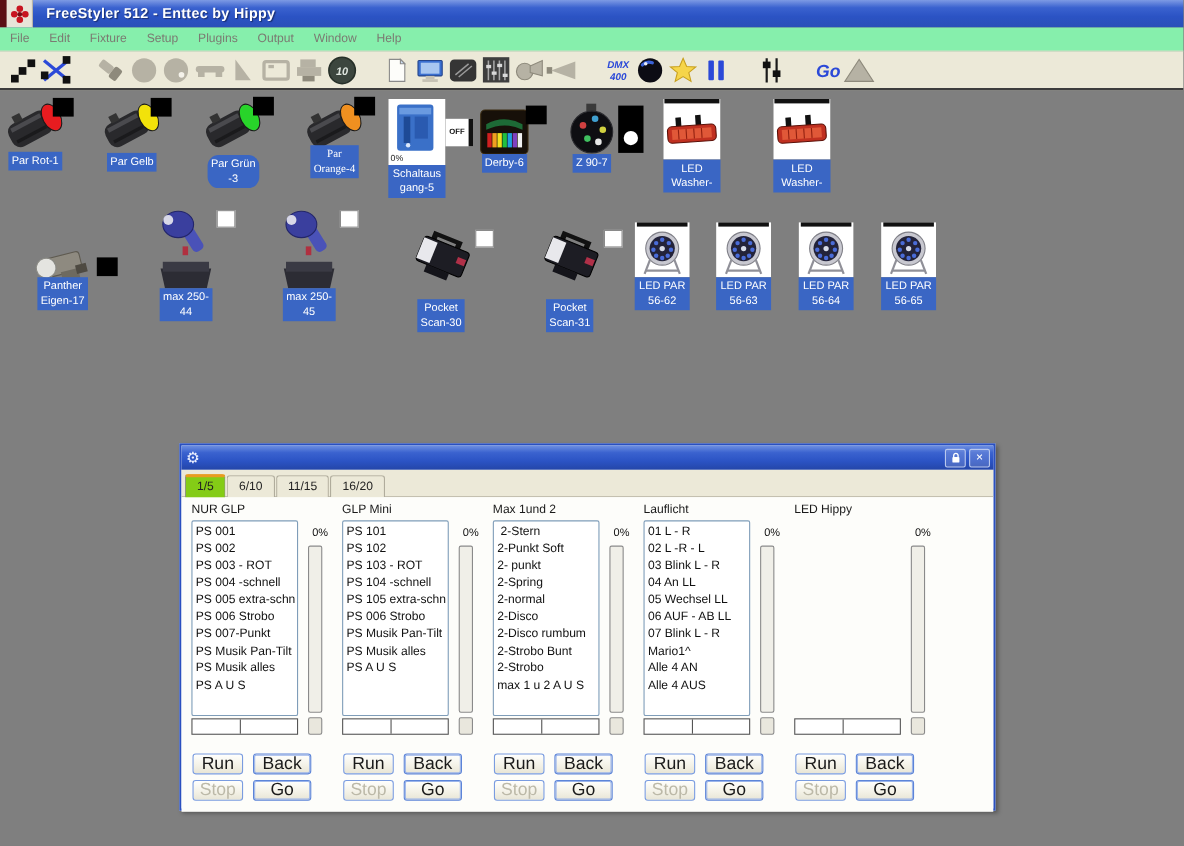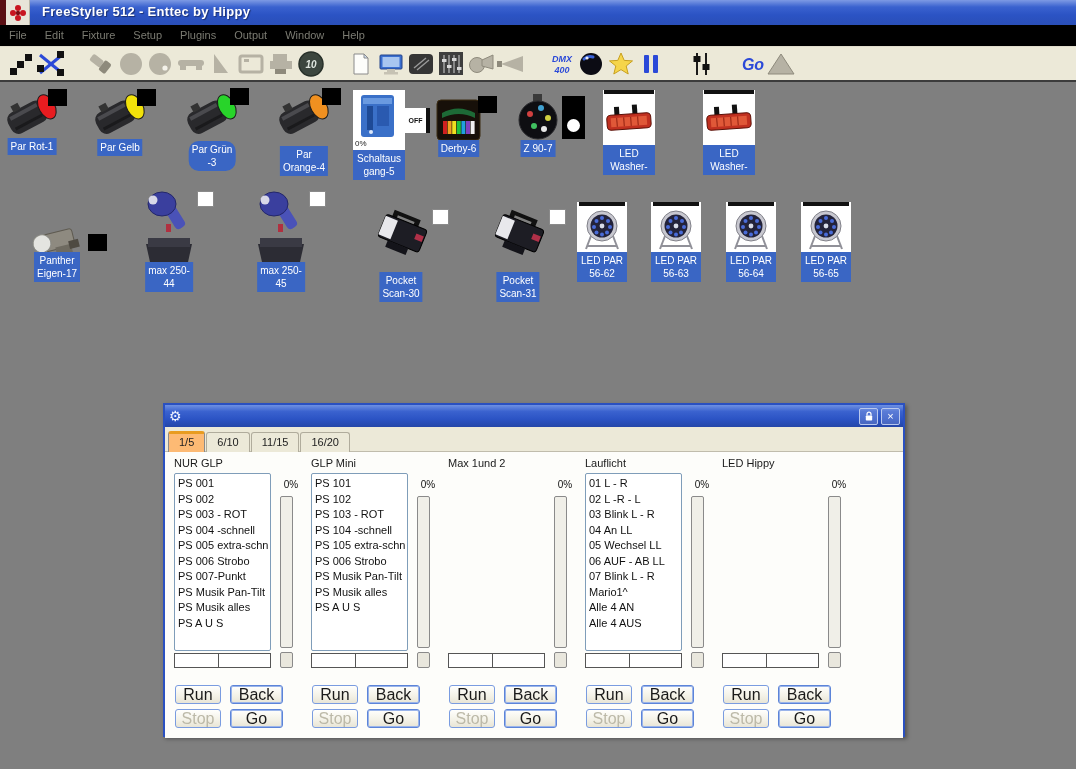--- a/index.html
+++ b/index.html
@@ -7,21 +7,21 @@
        background:#7f7f7f;font-family:"Liberation Sans",sans-serif;}
 
   
   .titlebar{position:absolute;left:0;top:0;width:100%;height:25px;
     background:linear-gradient(180deg,#7d9ae4 0%,#3a62cf 28%,#2b53c4 60%,#2a4fb8 100%);}
   .logo-tile{position:absolute;left:0;top:0;width:30px;height:25px;background:#e8e4d8;
     border-right:1px solid #b8b4a8;display:flex;align-items:center;justify-content:center;
     border-left:6px solid #5a0f14;box-sizing:border-box;}
   .win-title{position:absolute;left:42px;top:4px;color:#fff;font-weight:bold;font-size:13px;
     text-shadow:1px 1px 1px #1a2f70;letter-spacing:.3px;}
-  .menubar{position:absolute;left:0;top:25px;width:100%;height:21px;background:#000000;
+  .menubar{position:absolute;left:0;top:25px;width:100%;height:21px;background:#86efac;
     border-bottom:1px solid #e0dccc;}
   .menu-item{display:inline-block;padding:3px 9px 0 9px;font-size:11px;color:#7b7b72;cursor:default;}
   .toolbar{position:absolute;left:0;top:47px;width:100%;height:35px;background:#ece9d8;
     border-bottom:2px solid #3c3c3c;display:flex;align-items:center;padding-left:6px;box-sizing:border-box;}
   .tbicon{width:30px;height:28px;display:inline-flex;align-items:center;justify-content:center;}
   .tbicon.grp{margin-left:20px;}
 
   
   .desktop{position:absolute;inset:0;}
   .fixture{position:absolute;}
@@ -46,21 +46,21 @@
   .cw-title{height:22px;background:linear-gradient(180deg,#6e90e2 0%,#3a62cf 30%,#2b53c4 65%,#2446a8 100%);
     position:relative;display:flex;align-items:center;}
   .cw-gear{color:#eef2ff;font-size:14px;margin-left:4px;line-height:14px;}
   .cw-btns{position:absolute;right:3px;top:3px;display:flex;gap:3px;}
   .cw-btn{width:17px;height:15px;border:1px solid #b9c8ee;border-radius:2px;background:rgba(255,255,255,.16);
     display:flex;align-items:center;justify-content:center;color:#fff;font-size:11px;line-height:11px;cursor:default;}
   .cw-tabs{height:24px;background:#ece9d8;border-bottom:1px solid #c0bcac;display:flex;
     align-items:flex-end;padding-left:3px;}
   .tab{font-size:11px;color:#222;padding:3px 10px 4px 10px;border:1px solid #b0ac9c;border-bottom:none;
     background:#ece9d8;border-radius:3px 3px 0 0;margin-right:1px;position:relative;top:1px;}
-  .tab.active{background:#fdba74;border-color:#8a8a8a;border-top:3px solid #e89c20;padding-top:2px;
+  .tab.active{background:#84cc16;border-color:#8a8a8a;border-top:3px solid #e89c20;padding-top:2px;
     font-weight:normal;z-index:2;}
   .cw-body{position:relative;background:#fdfdfa;height:286px;}
   .cuecol{position:absolute;top:0;height:100%;width:132px;}
   .col-header{position:absolute;left:0;top:5px;font-size:11px;color:#1a1a1a;}
   .listbox{position:absolute;left:0;top:21px;width:97px;height:178px;background:#fff;
     border:1px solid #7f9db9;border-radius:2px;padding:2px 0 0 3px;box-sizing:border-box;overflow:hidden;}
   .lb-item{font-size:11px;line-height:15.5px;color:#111;white-space:pre;}
   .lvl-label{position:absolute;left:103px;top:27px;width:28px;text-align:center;font-size:10px;color:#111;}
   .lvl-track{position:absolute;left:106px;top:44px;width:13px;height:152px;background:#f0efe8;
     border:1px solid #8a8a8a;border-radius:2px;box-sizing:border-box;}
@@ -300,21 +300,21 @@
       <div class="fiximg" style="height: 50px;"><svg width="60" height="50" viewBox="0 0 60 50">
           <g transform="rotate(-28 30 25)">
             <rect x="4" y="15" width="40" height="23" rx="8" fill="#29292c"></rect>
             <rect x="8" y="18" width="30" height="4" fill="#4a4a4e"></rect>
             <rect x="8" y="30" width="30" height="3" fill="#1a1a1c"></rect>
             <rect x="14" y="9" width="8" height="7" fill="#333"></rect>
             <ellipse cx="46" cy="26.5" rx="8" ry="13" fill="#f09020" stroke="#1a1a1a"></ellipse>
           </g>
         </svg></div>
       <span class="mk mk-black-square" style="left: 48px; top: 0px;"></span>
-      <div class="fixlabel float-label" style="top: 58px;">Par
+      <div class="fixlabel float-label" style="top: 44px; font-family: Liberation Serif, serif;">Par
 Orange-4</div>
     </div>
     <div class="fixture" style="left: 353px; top: 90px; width: 52px;">
       <div class="fiximg" style="height: 60px;"><svg width="52" height="60" viewBox="0 0 52 60">
           <rect width="52" height="60" fill="#fff"></rect>
           <rect x="8" y="5" width="33" height="42" rx="3" fill="#3a70c8"></rect>
           <rect x="10" y="8" width="29" height="6" fill="#6a9ae0"></rect>
           <rect x="14" y="16" width="6" height="24" fill="#1e4a96"></rect>
           <rect x="24" y="16" width="12" height="20" fill="#2a5ab0"></rect>
           <circle cx="18" cy="42" r="2" fill="#dce8fa"></circle>
@@ -634,20 +634,32 @@
           <span class="fadecell a"></span>
           <span class="fadecell b"></span>
         </div>
         <div class="cbtn" style="left: 1px; top: 233px; width: 46px;">Run</div>
         <div class="cbtn emph" style="left: 56px; top: 233px; width: 53px;">Back</div>
         <div class="cbtn disabled" style="left: 1px; top: 257px; width: 46px;">Stop</div>
         <div class="cbtn emph" style="left: 56px; top: 257px; width: 53px;">Go</div>
       </div>
       <div class="cuecol" style="left: 283px;">
         <div class="col-header">Max 1und 2</div>
+        <div class="listbox">
+          <div class="lb-item"> 2-Stern</div>
+          <div class="lb-item">2-Punkt Soft</div>
+          <div class="lb-item">2- punkt</div>
+          <div class="lb-item">2-Spring</div>
+          <div class="lb-item">2-normal</div>
+          <div class="lb-item">2-Disco</div>
+          <div class="lb-item">2-Disco rumbum</div>
+          <div class="lb-item">2-Strobo Bunt</div>
+          <div class="lb-item">2-Strobo</div>
+          <div class="lb-item">max 1 u 2 A U S</div>
+        </div>
         <div class="lvl-label">0%</div>
         <div class="lvl-track"></div>
         <div class="lvl-thumb"></div>
         <div class="fadebar">
           <span class="fadecell a"></span>
           <span class="fadecell b"></span>
         </div>
         <div class="cbtn" style="left: 1px; top: 233px; width: 46px;">Run</div>
         <div class="cbtn emph" style="left: 56px; top: 233px; width: 53px;">Back</div>
         <div class="cbtn disabled" style="left: 1px; top: 257px; width: 46px;">Stop</div>

